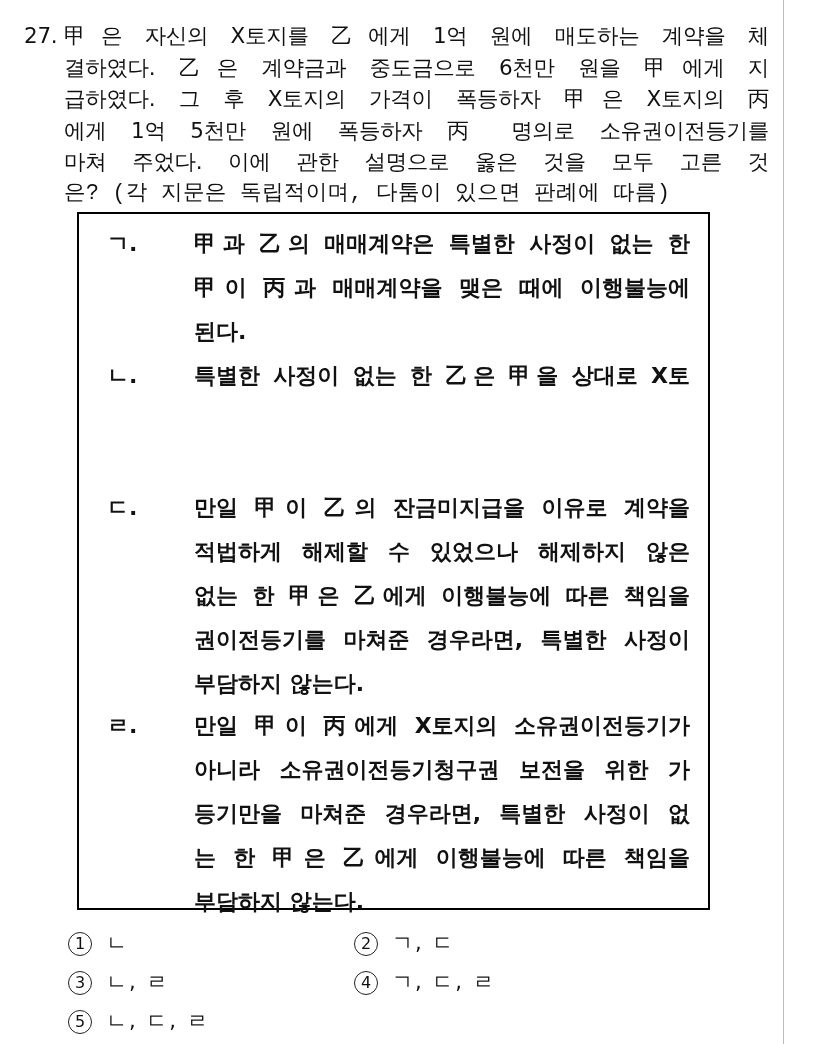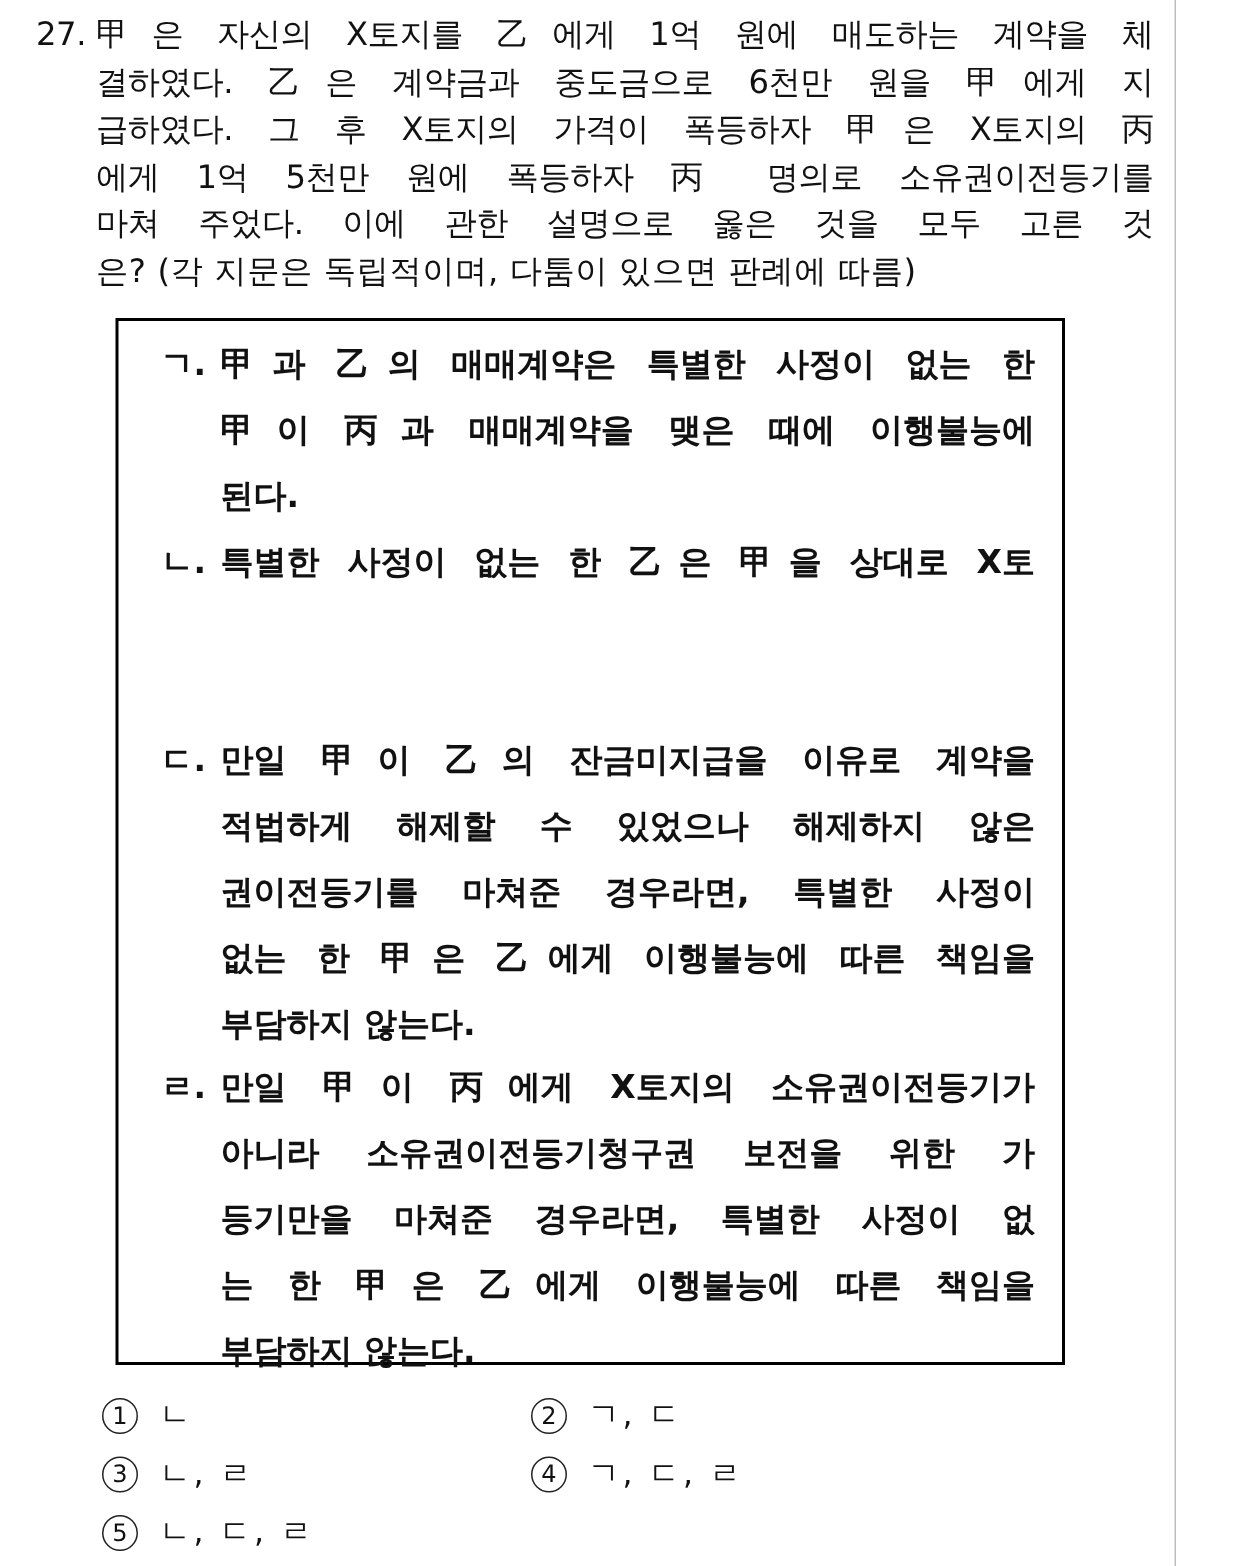--- a/index.html
+++ b/index.html
@@ -41,20 +41,21 @@
     .q-line.indent {
       padding-left: 40px;
     }
     .q-number {
       display: inline-block;
       width: 40px;
     }
     .first-wrap {
       display: flex;
       white-space: nowrap;
+      margin-top: 12px;
     }
     .first-wrap .rest {
       flex: 1;
       text-align: justify;
       text-align-last: justify;
     }
 
     .box {
       position: absolute;
       left: 77px;
@@ -79,20 +80,21 @@
       white-space: nowrap;
     }
     .stmt-marker {
       width: 40px;
       flex: none;
     }
     .stmt-text {
       flex: 1;
       text-align: justify;
       text-align-last: justify;
+      margin-left: 47px;
     }
     .stmt-text.last {
       text-align-last: left;
     }
 
     .choices {
       position: absolute;
       left: 68px;
       top: 924px;
       width: 560px;
@@ -127,21 +129,21 @@
 
 <div class="question">
   <div class="first-wrap">
     <span class="q-number">27.</span>
     <span class="rest">甲은 자신의 X토지를 乙에게 1억 원에 매도하는 계약을 체</span>
   </div>
   <span class="q-line indent">결하였다. 乙은 계약금과 중도금으로 6천만 원을 甲에게 지</span>
   <span class="q-line indent">급하였다. 그 후 X토지의 가격이 폭등하자 甲은 X토지의 丙</span>
   <span class="q-line indent">에게 1억 5천만 원에 폭등하자 丙 명의로 소유권이전등기를</span>
   <span class="q-line indent">마쳐 주었다. 이에 관한 설명으로 옳은 것을 모두 고른 것</span>
-  <span class="q-line indent" style="text-align-last:left; letter-spacing:0.4px;">은? (각 지문은 독립적이며, 다툼이 있으면 판례에 따름)</span>
+  <span class="q-line indent" style="text-align-last:left; letter-spacing:0.4px;font-family:Liberation Mono, monospace;">은? (각 지문은 독립적이며, 다툼이 있으면 판례에 따름)</span>
 </div>
 
 <div class="box">
 
   <div class="stmt" style="top:8px;">
     <div class="stmt-row">
       <span class="stmt-marker">ㄱ.</span>
       <span class="stmt-text">甲과 乙의 매매계약은 특별한 사정이 없는 한</span>
     </div>
     <div class="stmt-row">
@@ -165,25 +167,25 @@
     <div class="stmt-row">
       <span class="stmt-marker">ㄷ.</span>
       <span class="stmt-text">만일 甲이 乙의 잔금미지급을 이유로 계약을</span>
     </div>
     <div class="stmt-row">
       <span class="stmt-marker"></span>
       <span class="stmt-text">적법하게 해제할 수 있었으나 해제하지 않은</span>
     </div>
     <div class="stmt-row">
       <span class="stmt-marker"></span>
+      <span class="stmt-text">없는 한 甲은 乙에게 이행불능에 따른 책임을</span>
+    </div>
+    <div class="stmt-row">
+      <span class="stmt-marker"></span>
       <span class="stmt-text">권이전등기를 마쳐준 경우라면, 특별한 사정이</span>
-    </div>
-    <div class="stmt-row">
-      <span class="stmt-marker"></span>
-      <span class="stmt-text">없는 한 甲은 乙에게 이행불능에 따른 책임을</span>
     </div>
     <div class="stmt-row">
       <span class="stmt-marker"></span>
       <span class="stmt-text last">부담하지 않는다.</span>
     </div>
   </div>
 
   <div class="stmt" style="top:490px;">
     <div class="stmt-row">
       <span class="stmt-marker">ㄹ.</span>

